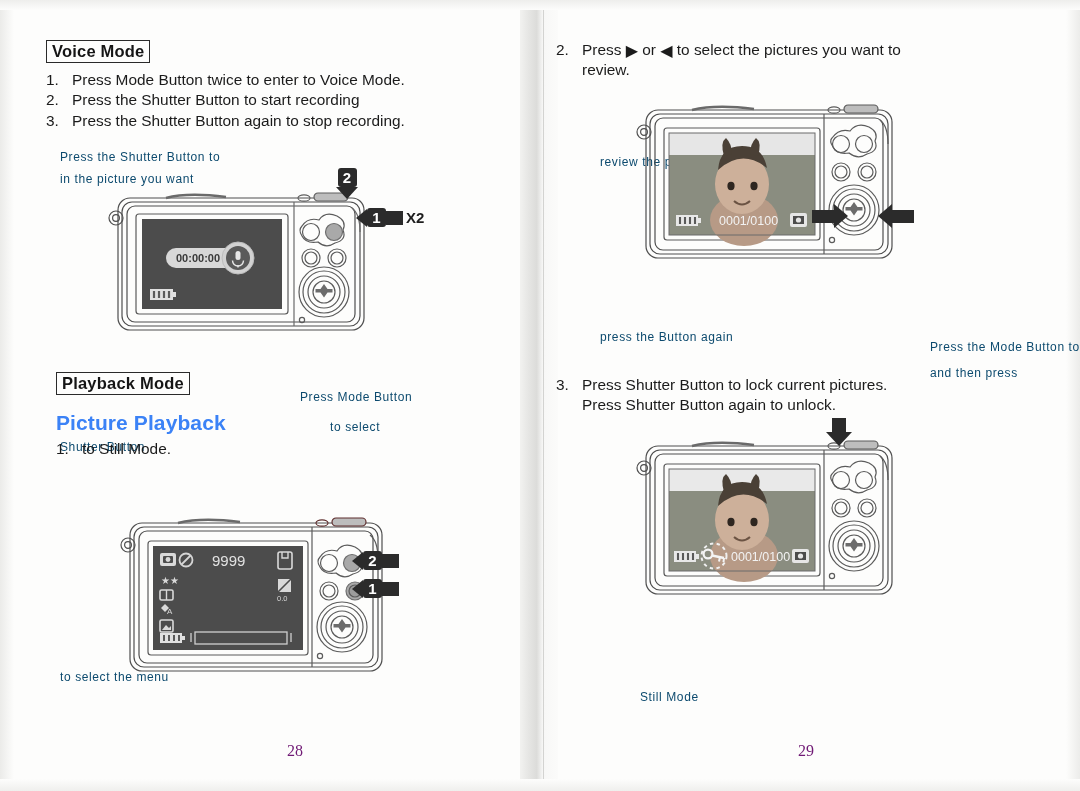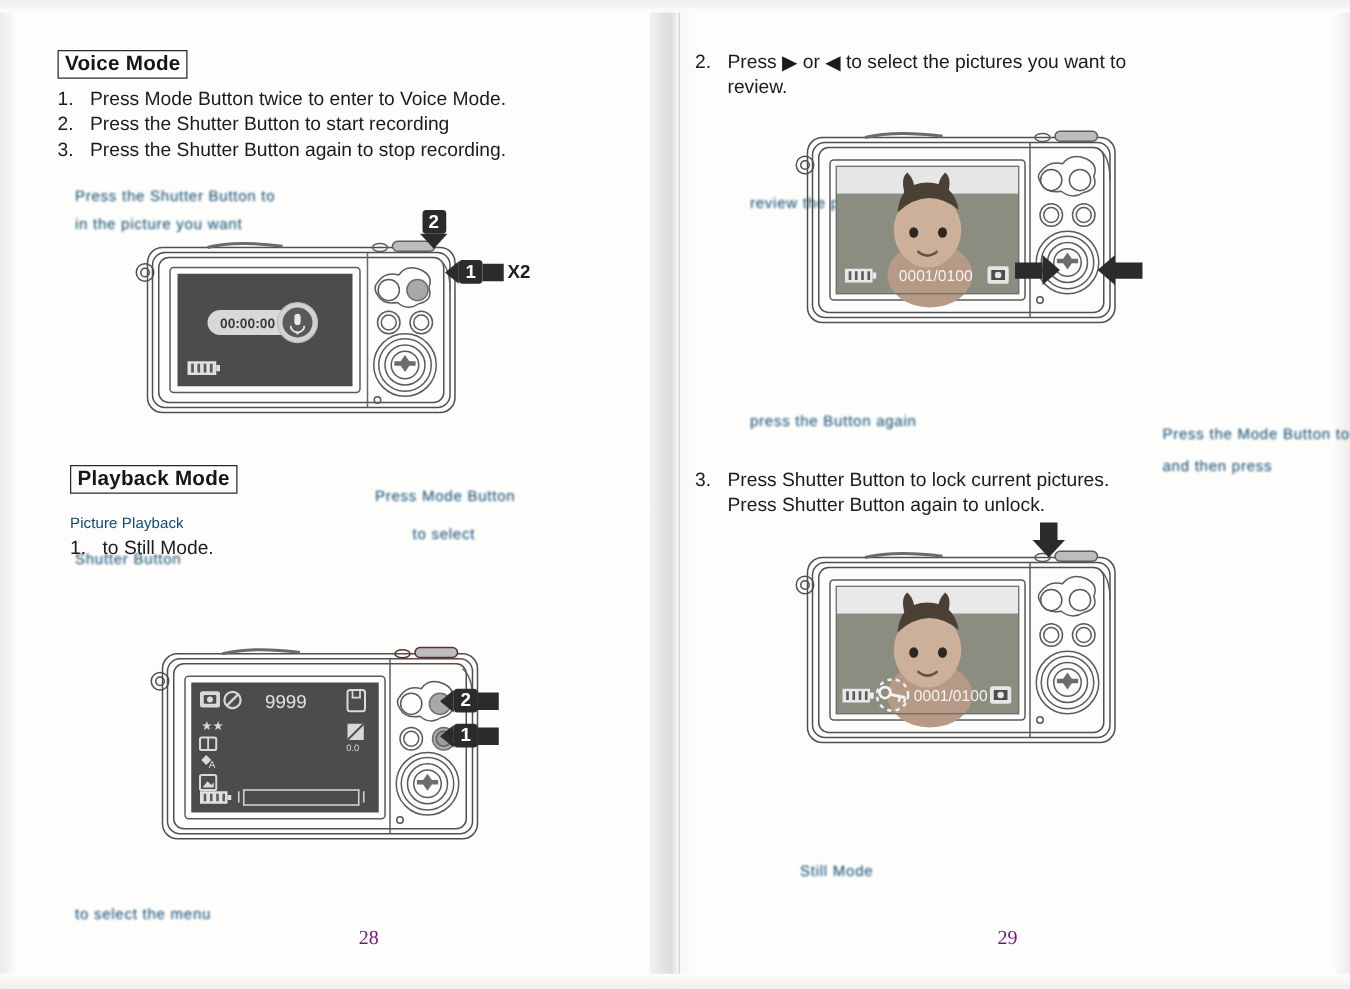--- a/index.html
+++ b/index.html
@@ -35,21 +35,21 @@
     filter:blur(.7px);
   }
 
   
   .col{position:absolute;}
   .boxhead{
     display:inline-block;border:1.6px solid #2a2a2a;padding:1px 5px 2px 5px;
     font-weight:bold;font-size:16.5px;letter-spacing:.2px;line-height:1.12;
     color:#151515;
   }
-  .subhead{font-weight:normal;font-size:12px;color:#0c4a6e;letter-spacing:.1px;}
+  .subhead{font-weight:bold;font-size:21px;color:#3b82f6;letter-spacing:.1px;}
   .li{display:flex;font-size:15.4px;line-height:1.30;color:#1b1b1b;}
   .li .num{width:26px;flex:none;}
   .li .txt{flex:1;}
   .li .txt .cont{display:block;}
   .tri{font-size:16px;line-height:1;vertical-align:-1px;letter-spacing:0;}
   .pageno{
     position:absolute;font-family:"Liberation Serif",serif;font-size:16px;color:#701a75;
   }
 
   
@@ -91,21 +91,21 @@
 
   <div class="ghost" style="left:60px;top:150px;">Press the Shutter Button to</div>
   <div class="ghost" style="left:60px;top:172px;">in the picture you want</div>
   <div class="ghost" style="left:300px;top:390px;">Press Mode Button</div>
   <div class="ghost" style="left:330px;top:420px;">to select</div>
   <div class="ghost" style="left:60px;top:440px;">Shutter Button</div>
   <div class="ghost" style="left:600px;top:155px;">review the pictures</div>
   <div class="ghost" style="left:600px;top:330px;">press the Button again</div>
   <div class="ghost" style="left:930px;top:340px;">Press the Mode Button to</div>
   <div class="ghost" style="left:930px;top:366px;">and then press</div>
-  <div class="ghost" style="left:60px;top:724px;text-align:right;">to select the menu</div>
+  <div class="ghost" style="left:60px;top:670px;text-align:right;">to select the menu</div>
   <div class="ghost" style="left:640px;top:690px;">Still Mode</div>
 
   <div class="col" style="left:46px;top:40px;width:470px;">
     <div class="boxhead">Voice Mode</div>
     <div style="height:7px"></div>
     <div class="li">
       <span class="num">1.</span>
       <span class="txt">Press Mode Button twice to enter to Voice Mode.</span>
     </div>
     <div class="li">

